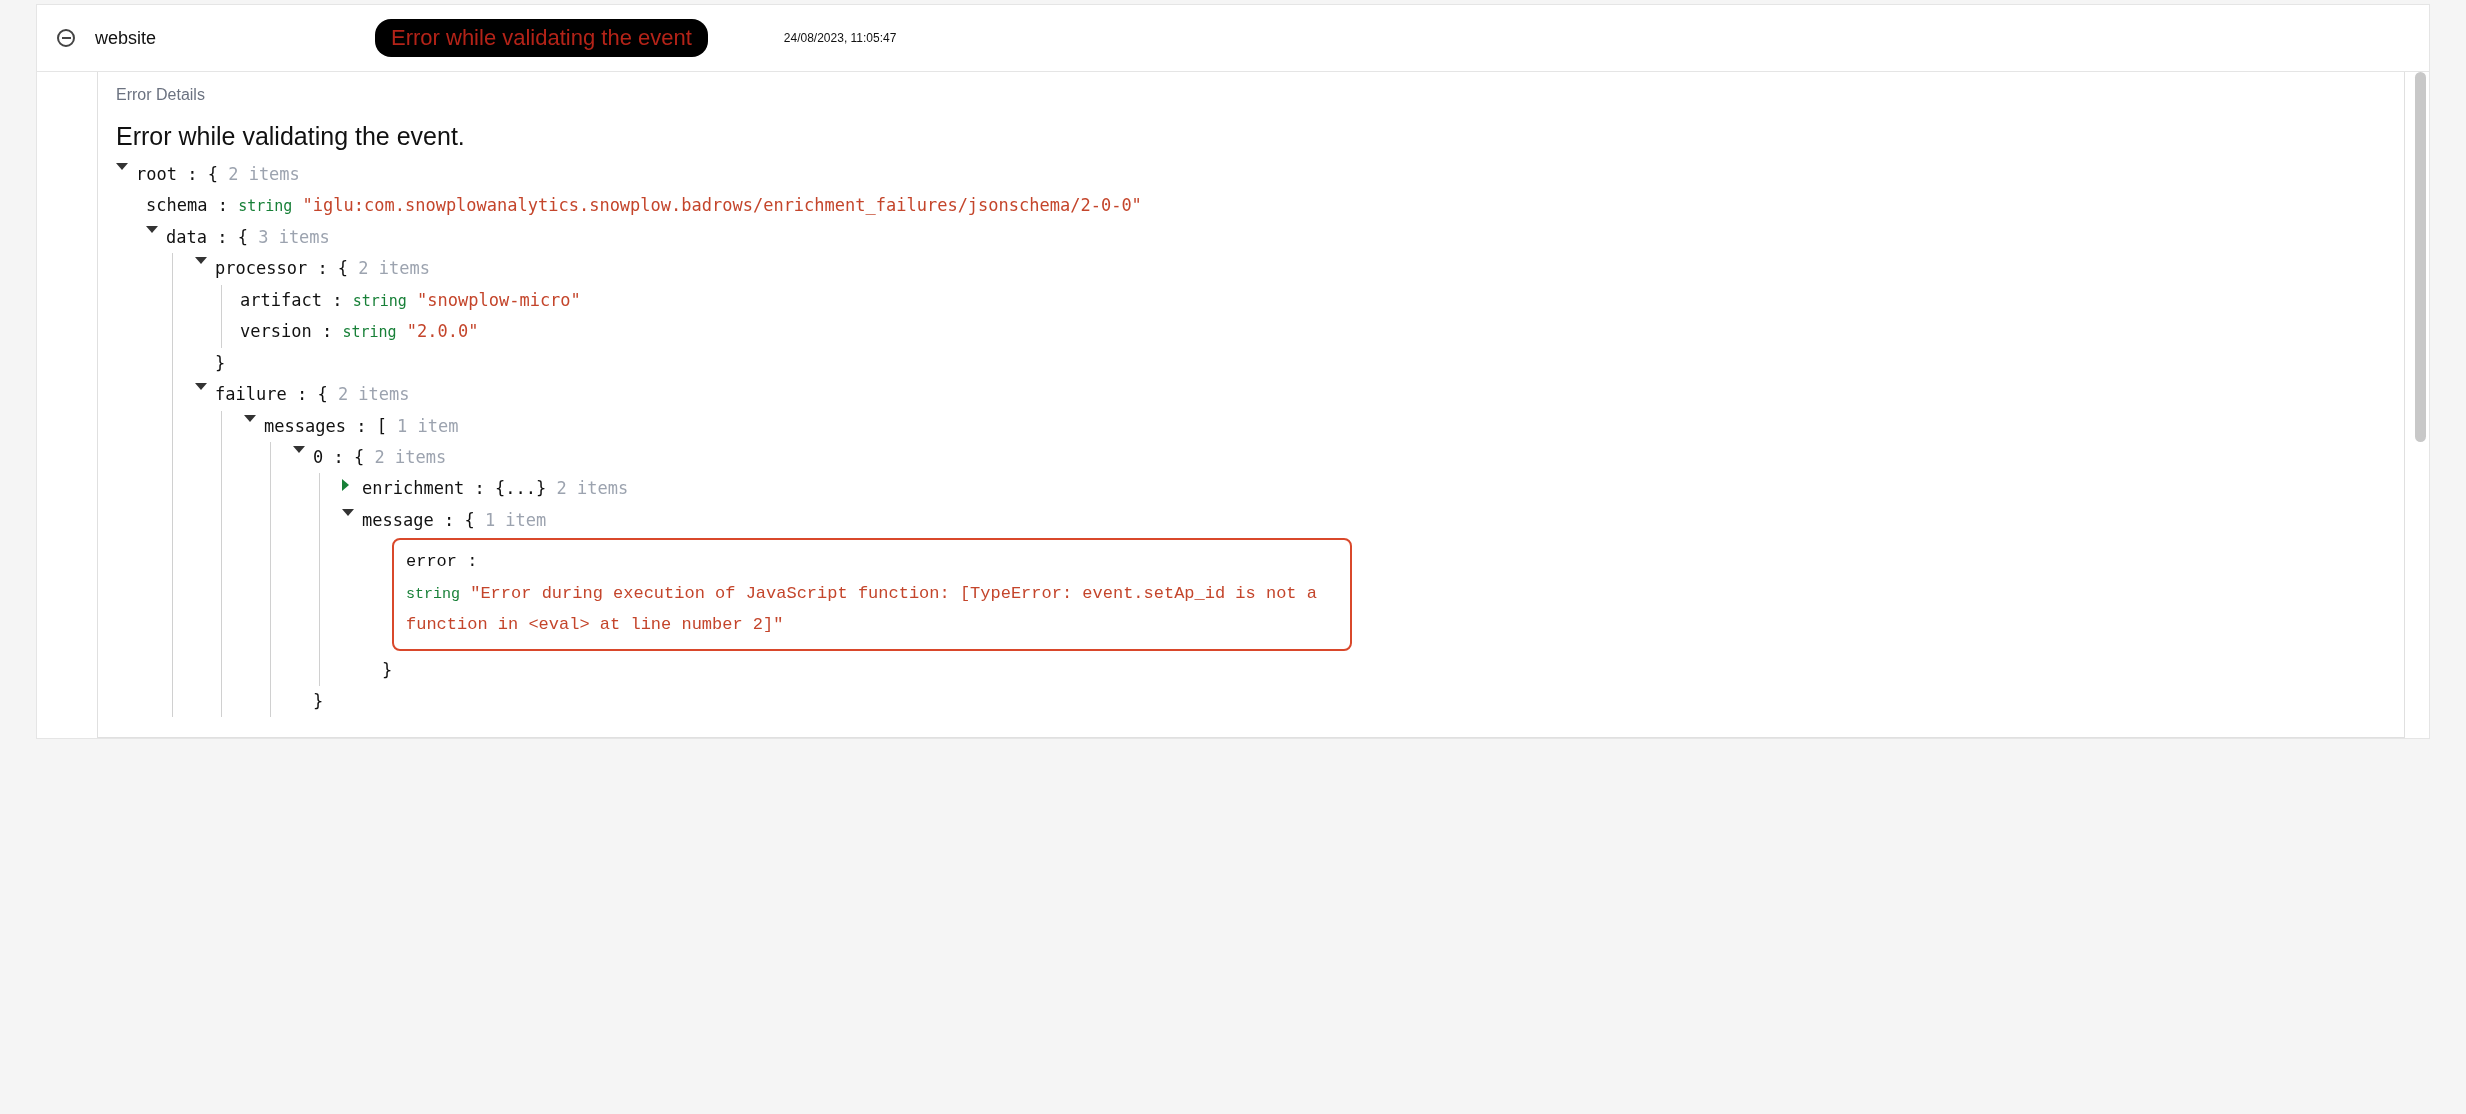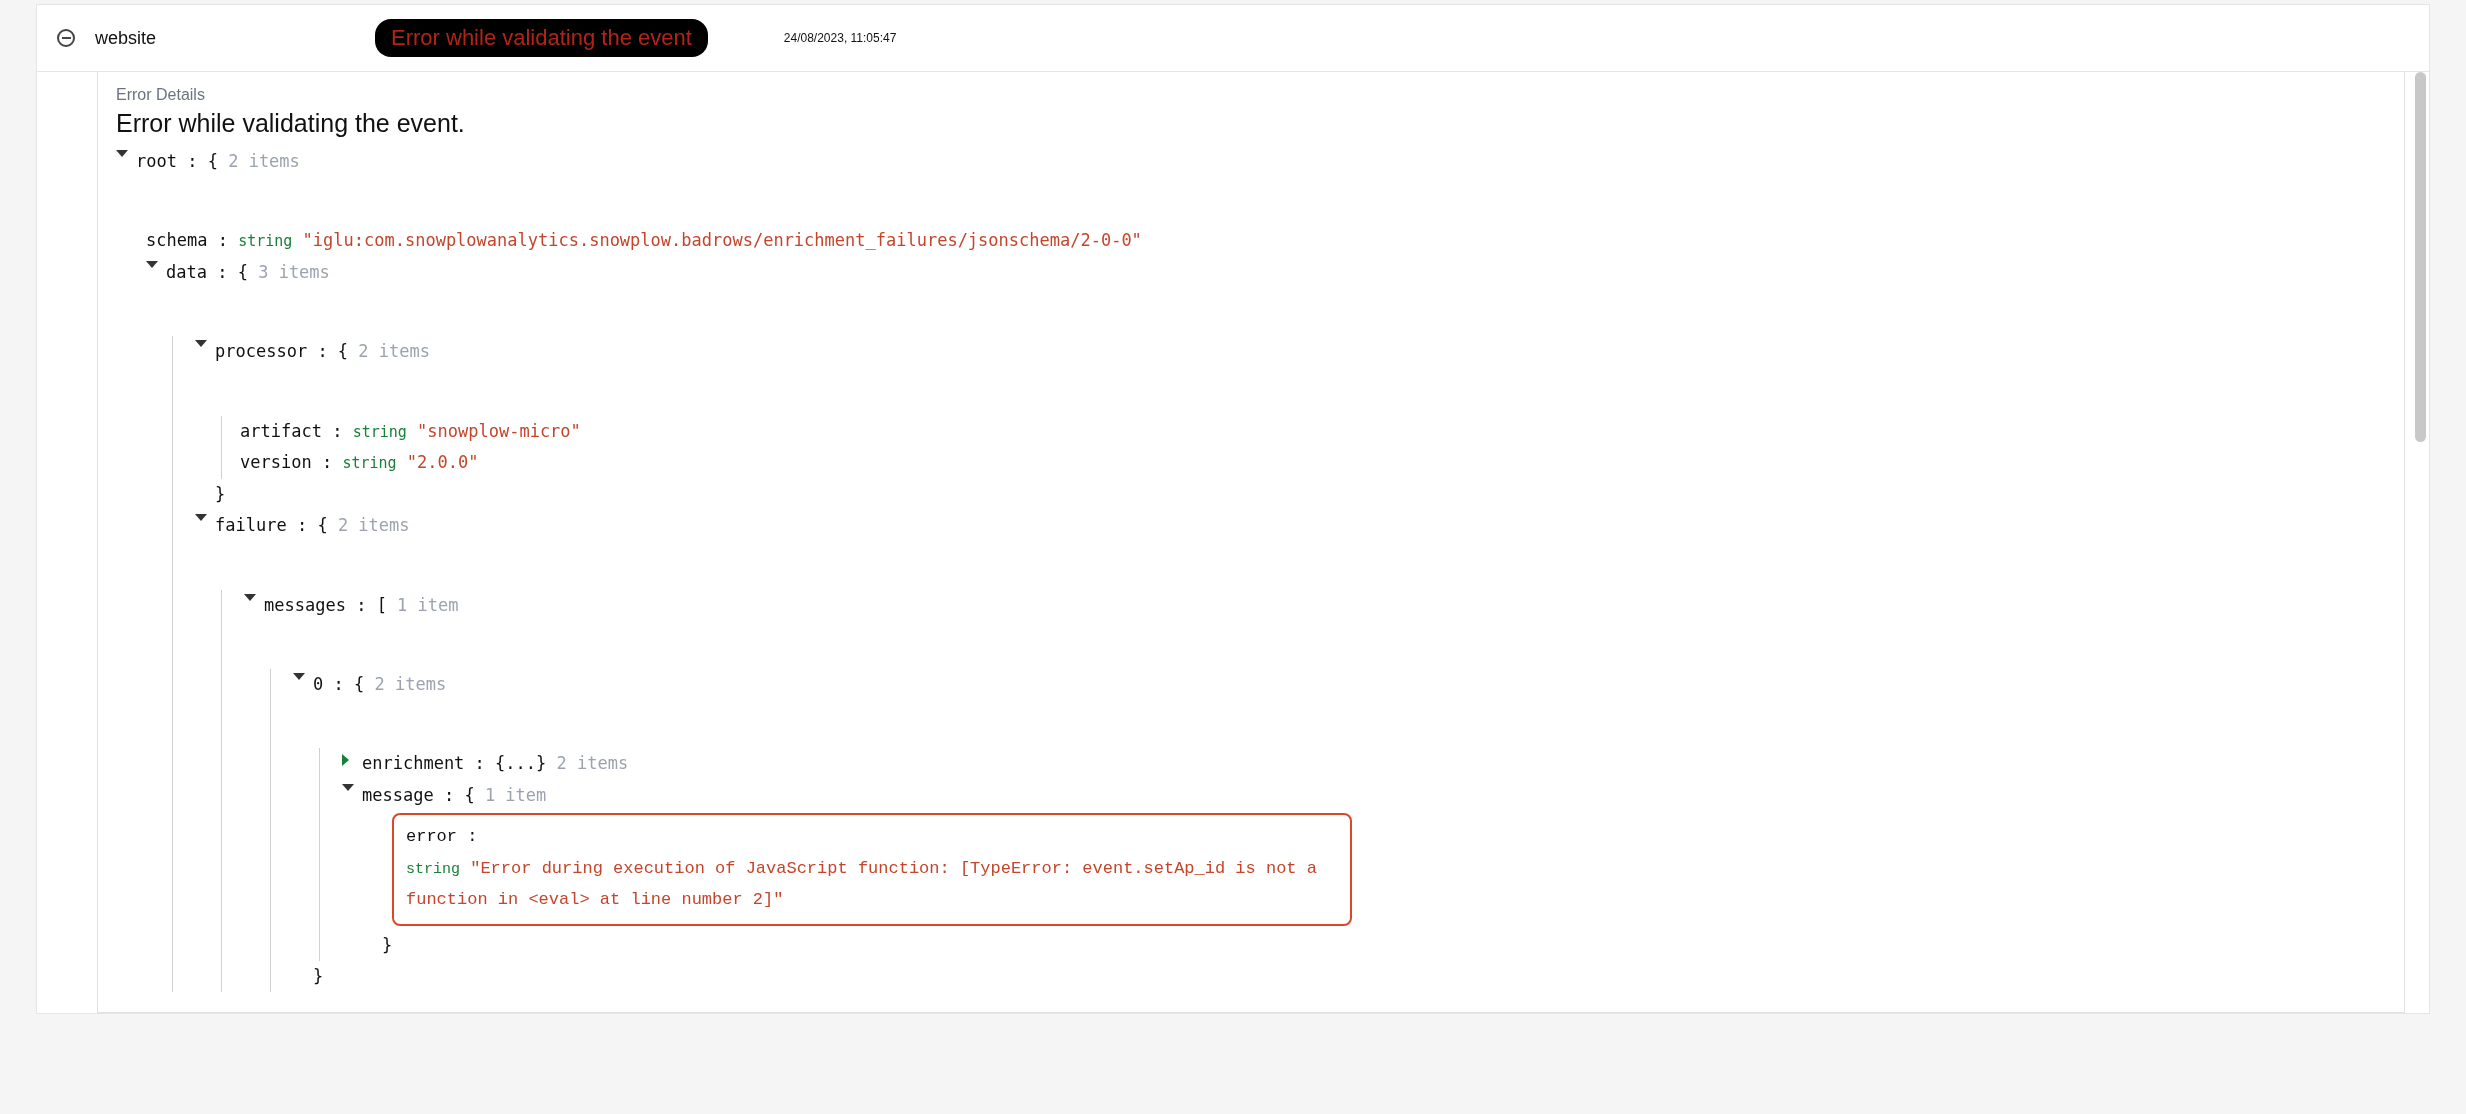--- a/index.html
+++ b/index.html
@@ -70,21 +70,21 @@
   .details-inner {
     border: 1px solid #e0e0e0;
     border-top: none;
     padding: 14px 18px 20px 18px;
     position: relative;
     margin-right: 24px;
   }
   .details-header {
     color: #6b7280;
     font-size: 16px;
-    margin-bottom: 5px;
+    margin-bottom: 18px;
   }
   .details-title {
     font-size: 25px;
     color: #111;
     font-weight: 400;
     margin-bottom: 8px;
   }
   .tree {
     font-family: "SF Mono", Menlo, Monaco, Consolas, monospace;
     font-size: 17px;
@@ -118,21 +118,20 @@
   .key { color: #111; }
   .colon { color: #111; }
   .brace { color: #111; }
   .count { color: #9ca3af; }
   .type { color: #188038; font-style: normal; font-size: 15px; }
   .strval { color: #c4452b; }
   .children {
     border-left: 1px solid #d0d0d0;
     margin-left: 6px;
     padding-left: 12px;
-    margin-top: 48px;
   }
   .node.root > .children {
     border-left: none;
     margin-left: 20px;
     padding-left: 0;
   }
   .closebrace {
     color: #111;
   }
   .leaf {

